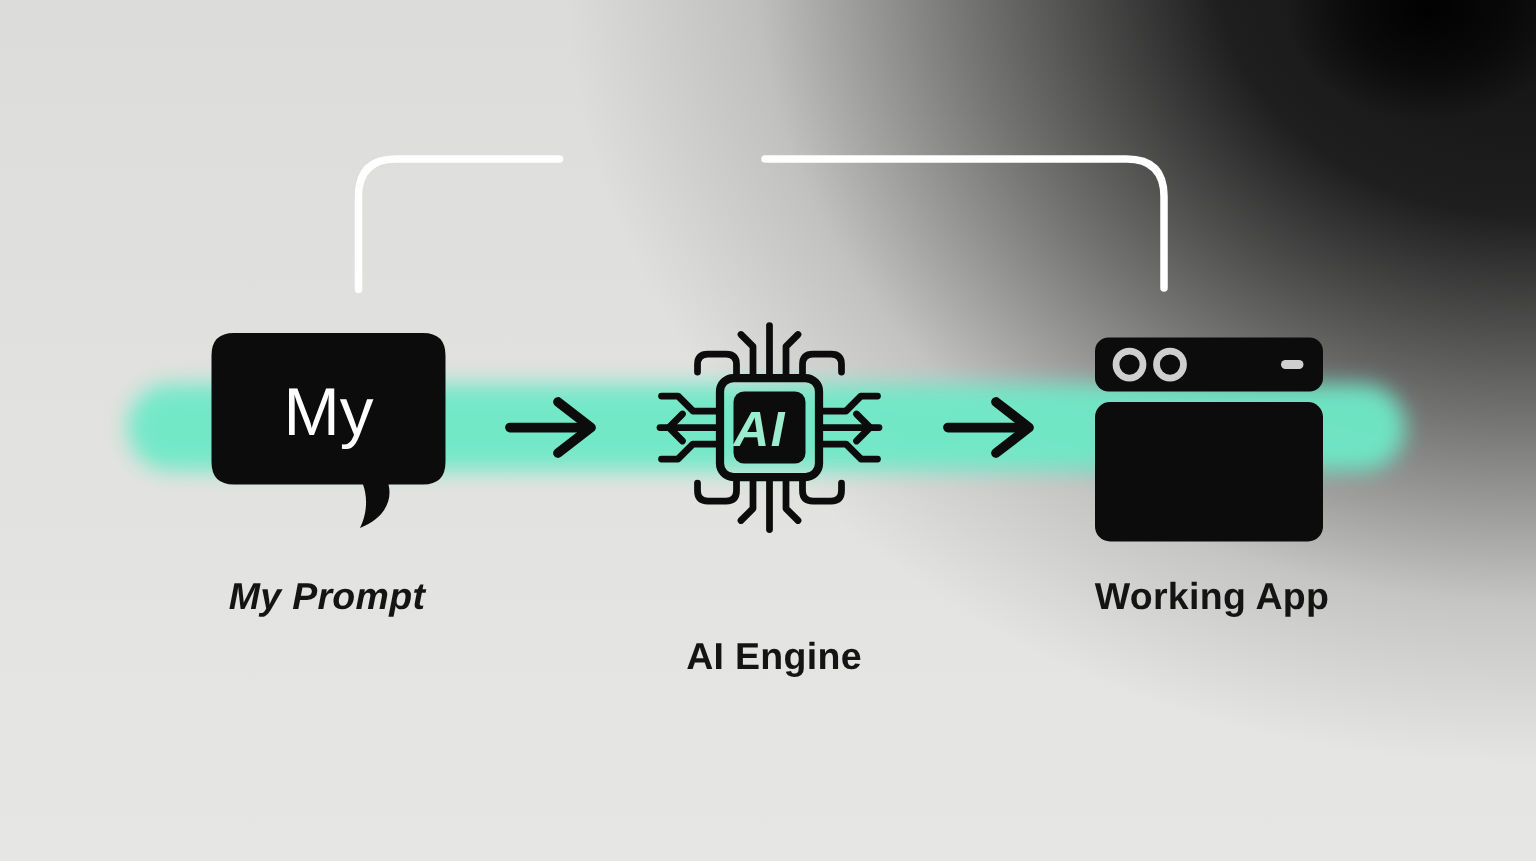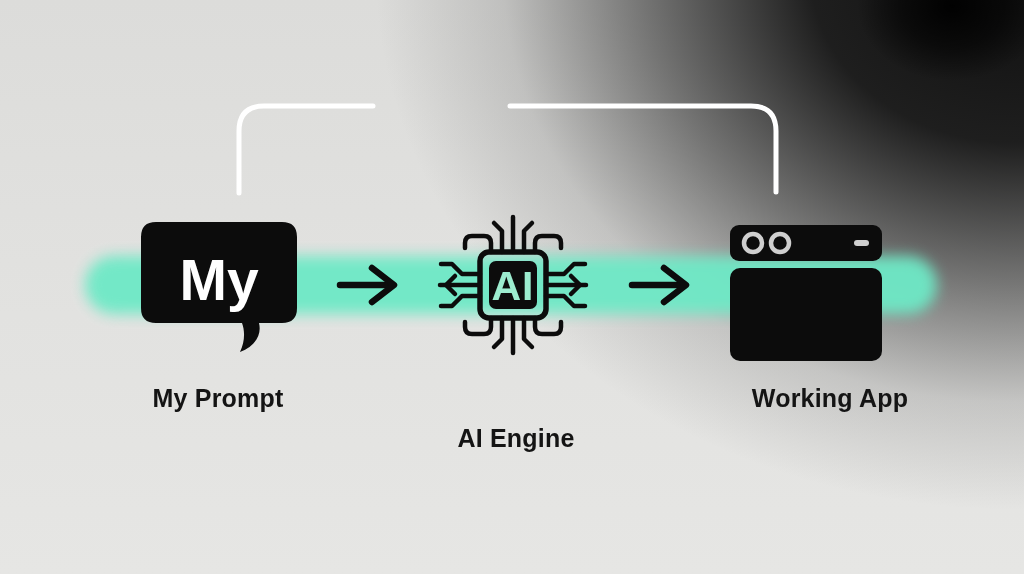--- a/index.html
+++ b/index.html
@@ -23,42 +23,43 @@
     opacity:.95;
   }
   
   .bracket{left:0;top:0;}
   .bracket path{stroke:#ffffff;stroke-width:5;fill:none;stroke-linecap:round;}
   
   .bubble-wrap{left:140px;top:221px;width:158px;height:134px;}
   .bubble-text{
     left:0;top:31px;width:158px;
     text-align:center;
-    color:#ffffff;font-size:57px;font-weight:700;line-height:1;
+    color:#ffffff;font-size:45px;font-weight:400;line-height:1;
   }
   .chip-wrap{left:428px;top:203px;width:170px;height:164px;}
   .chip-text{
     left:61px;top:63px;width:48px;height:40px;
-    text-align:center;
-    color:#9ceccf;font-size:41px;font-weight:bold;line-height:40px;
+    text-align:left;
+    color:#9ceccf;font-size:33px;font-weight:bold;line-height:40px;
     letter-spacing:1px;
+    font-style:italic;
   }
   .app-wrap{left:728px;top:223px;width:156px;height:140px;}
   .arrow1{left:336px;top:262px;}
   .arrow2{left:628px;top:262px;}
   .arrow-svg path{stroke:#0c0c0c;stroke-width:6.5;fill:none;stroke-linecap:round;stroke-linejoin:round;}
   
   .step-label{
     top:384px;width:220px;
     text-align:center;
     font-size:25px;font-weight:600;color:#141414;letter-spacing:.2px;
   }
-  .label-1{left:108px;}
+  .label-1{left:108px;font-style:italic;}
   .label-2{left:406px;margin-top:40px;}
-  .label-3{left:720px;}
+  .label-3{left:698px;}
   .ink{fill:#0c0c0c;}
   .trace{stroke:#0c0c0c;stroke-width:4.5;fill:none;stroke-linecap:round;stroke-linejoin:round;}
   .chip-outline{stroke:#0c0c0c;stroke-width:5.5;fill:none;}
   .win-dot{stroke:#cfcfcf;stroke-width:4.5;fill:none;}
 </style>
 </head>
 <body>
 
 <div class="stage">
 

